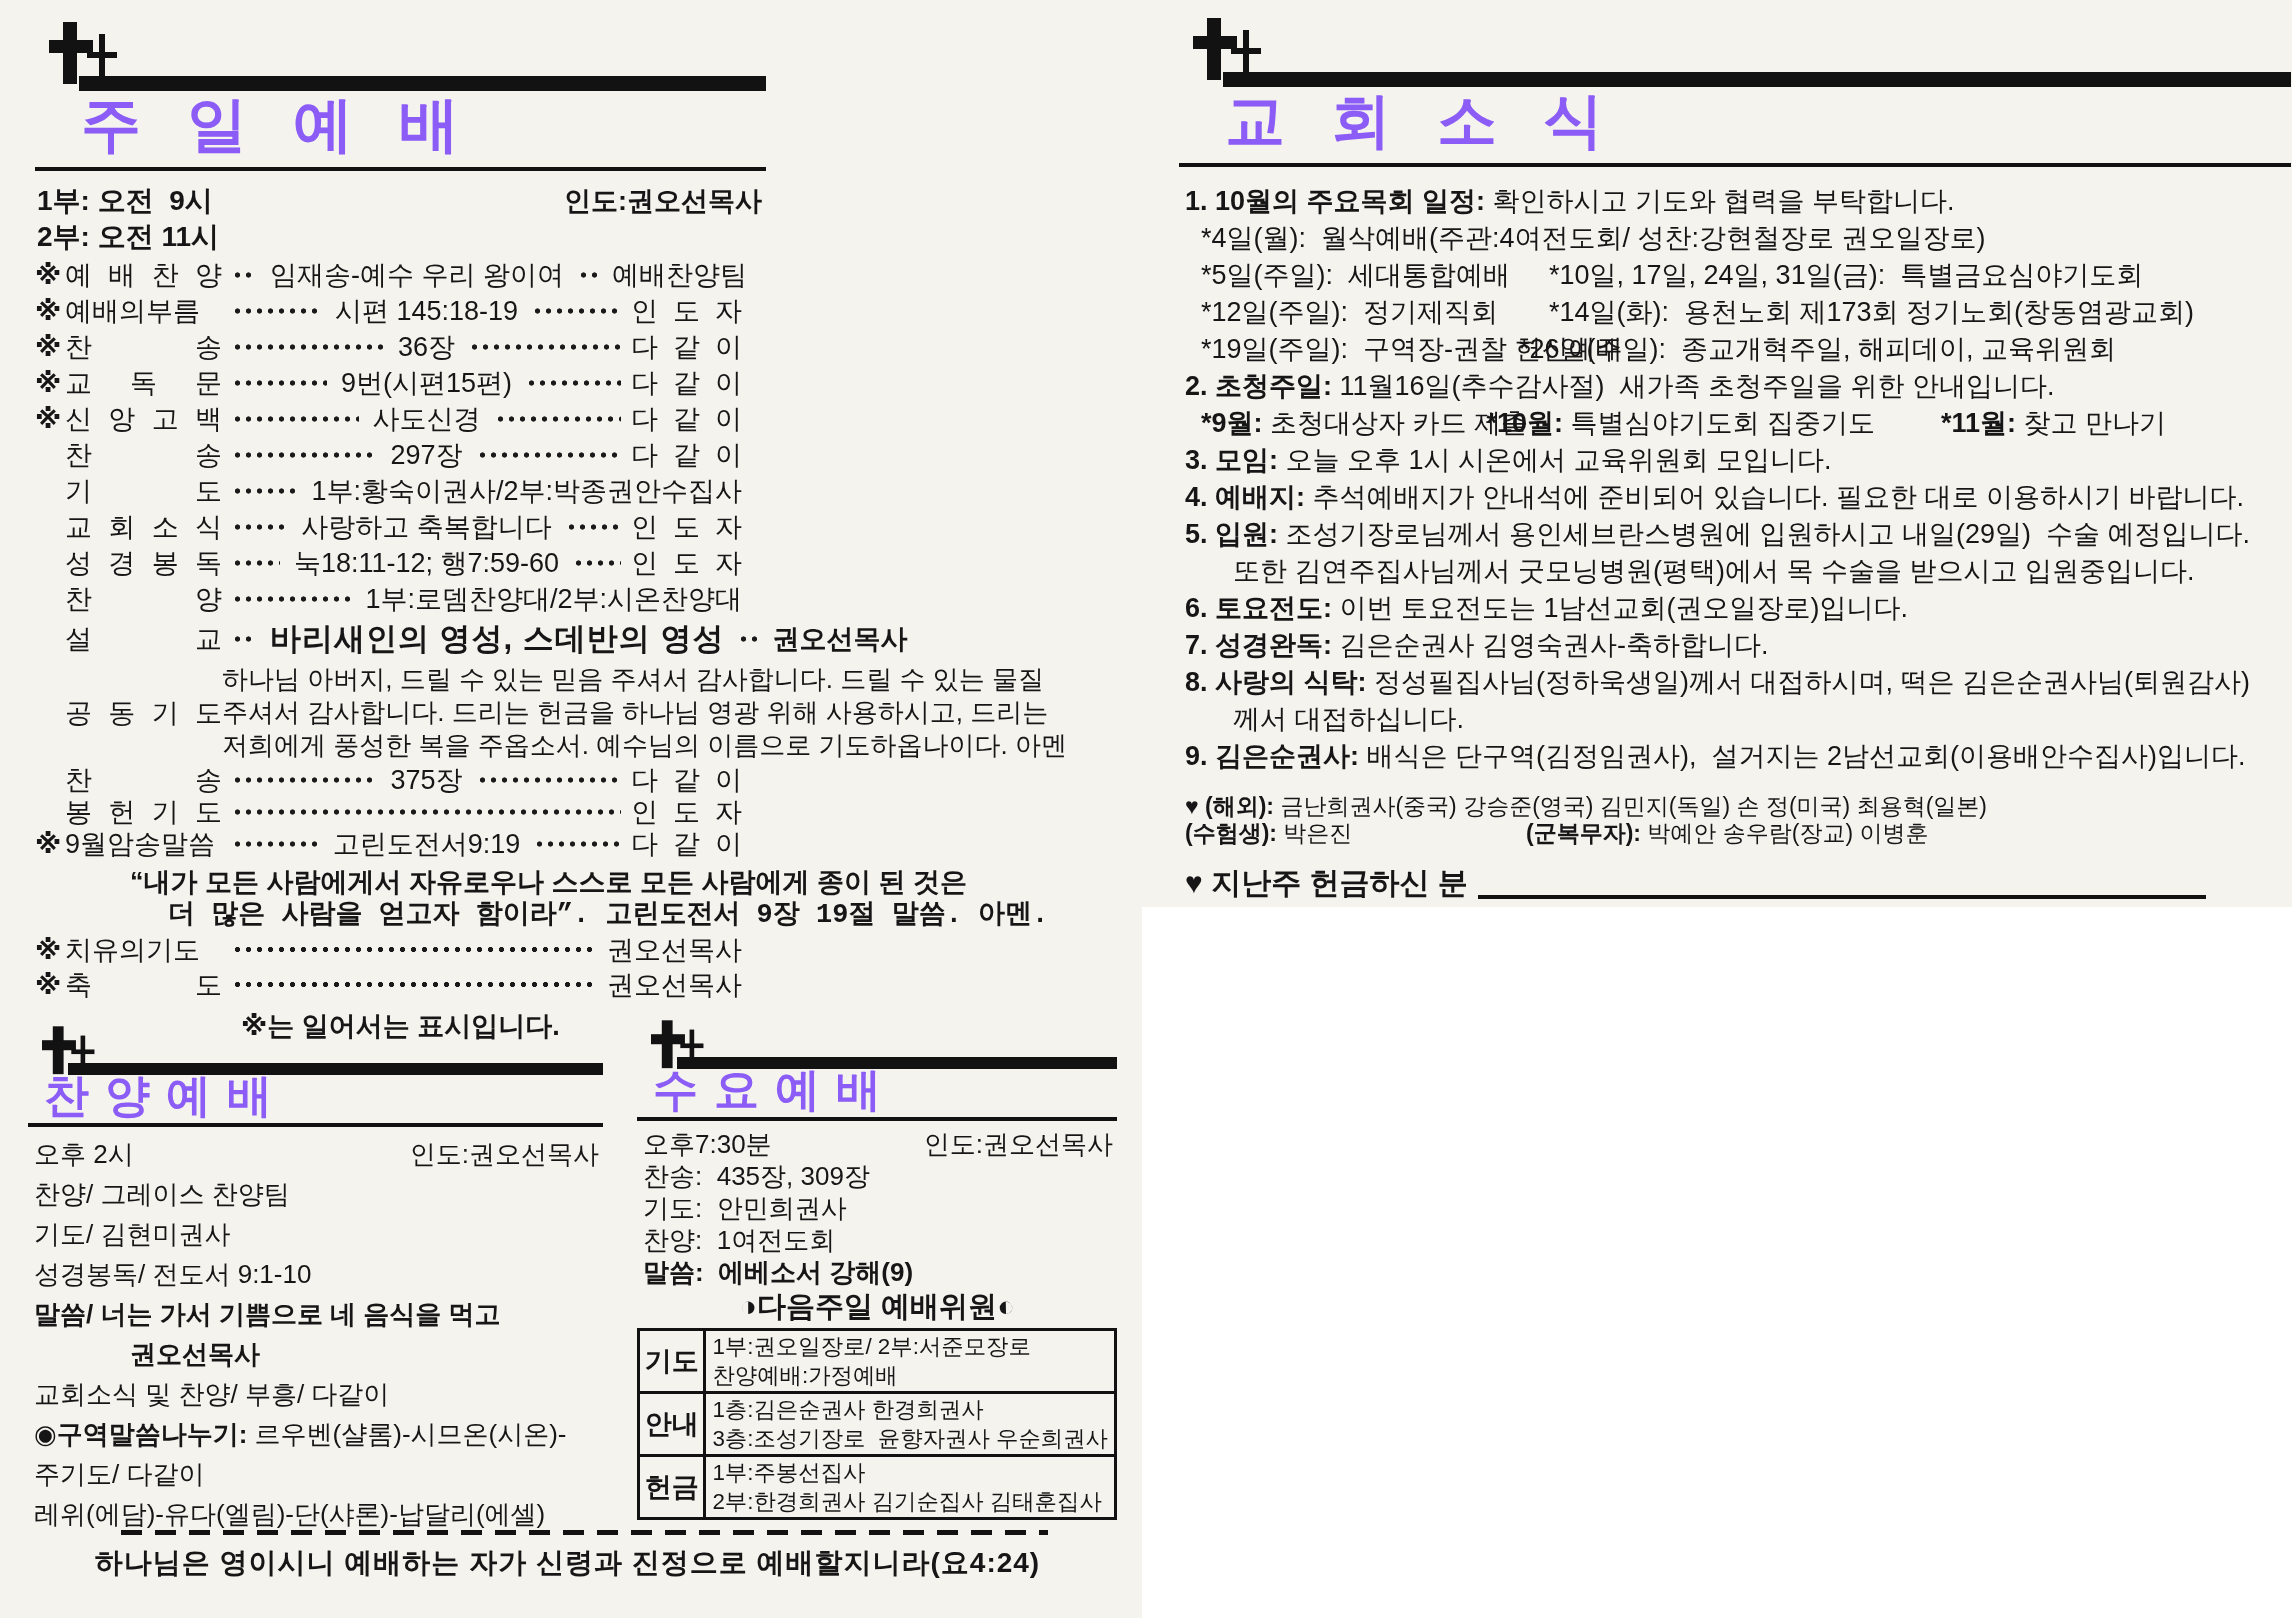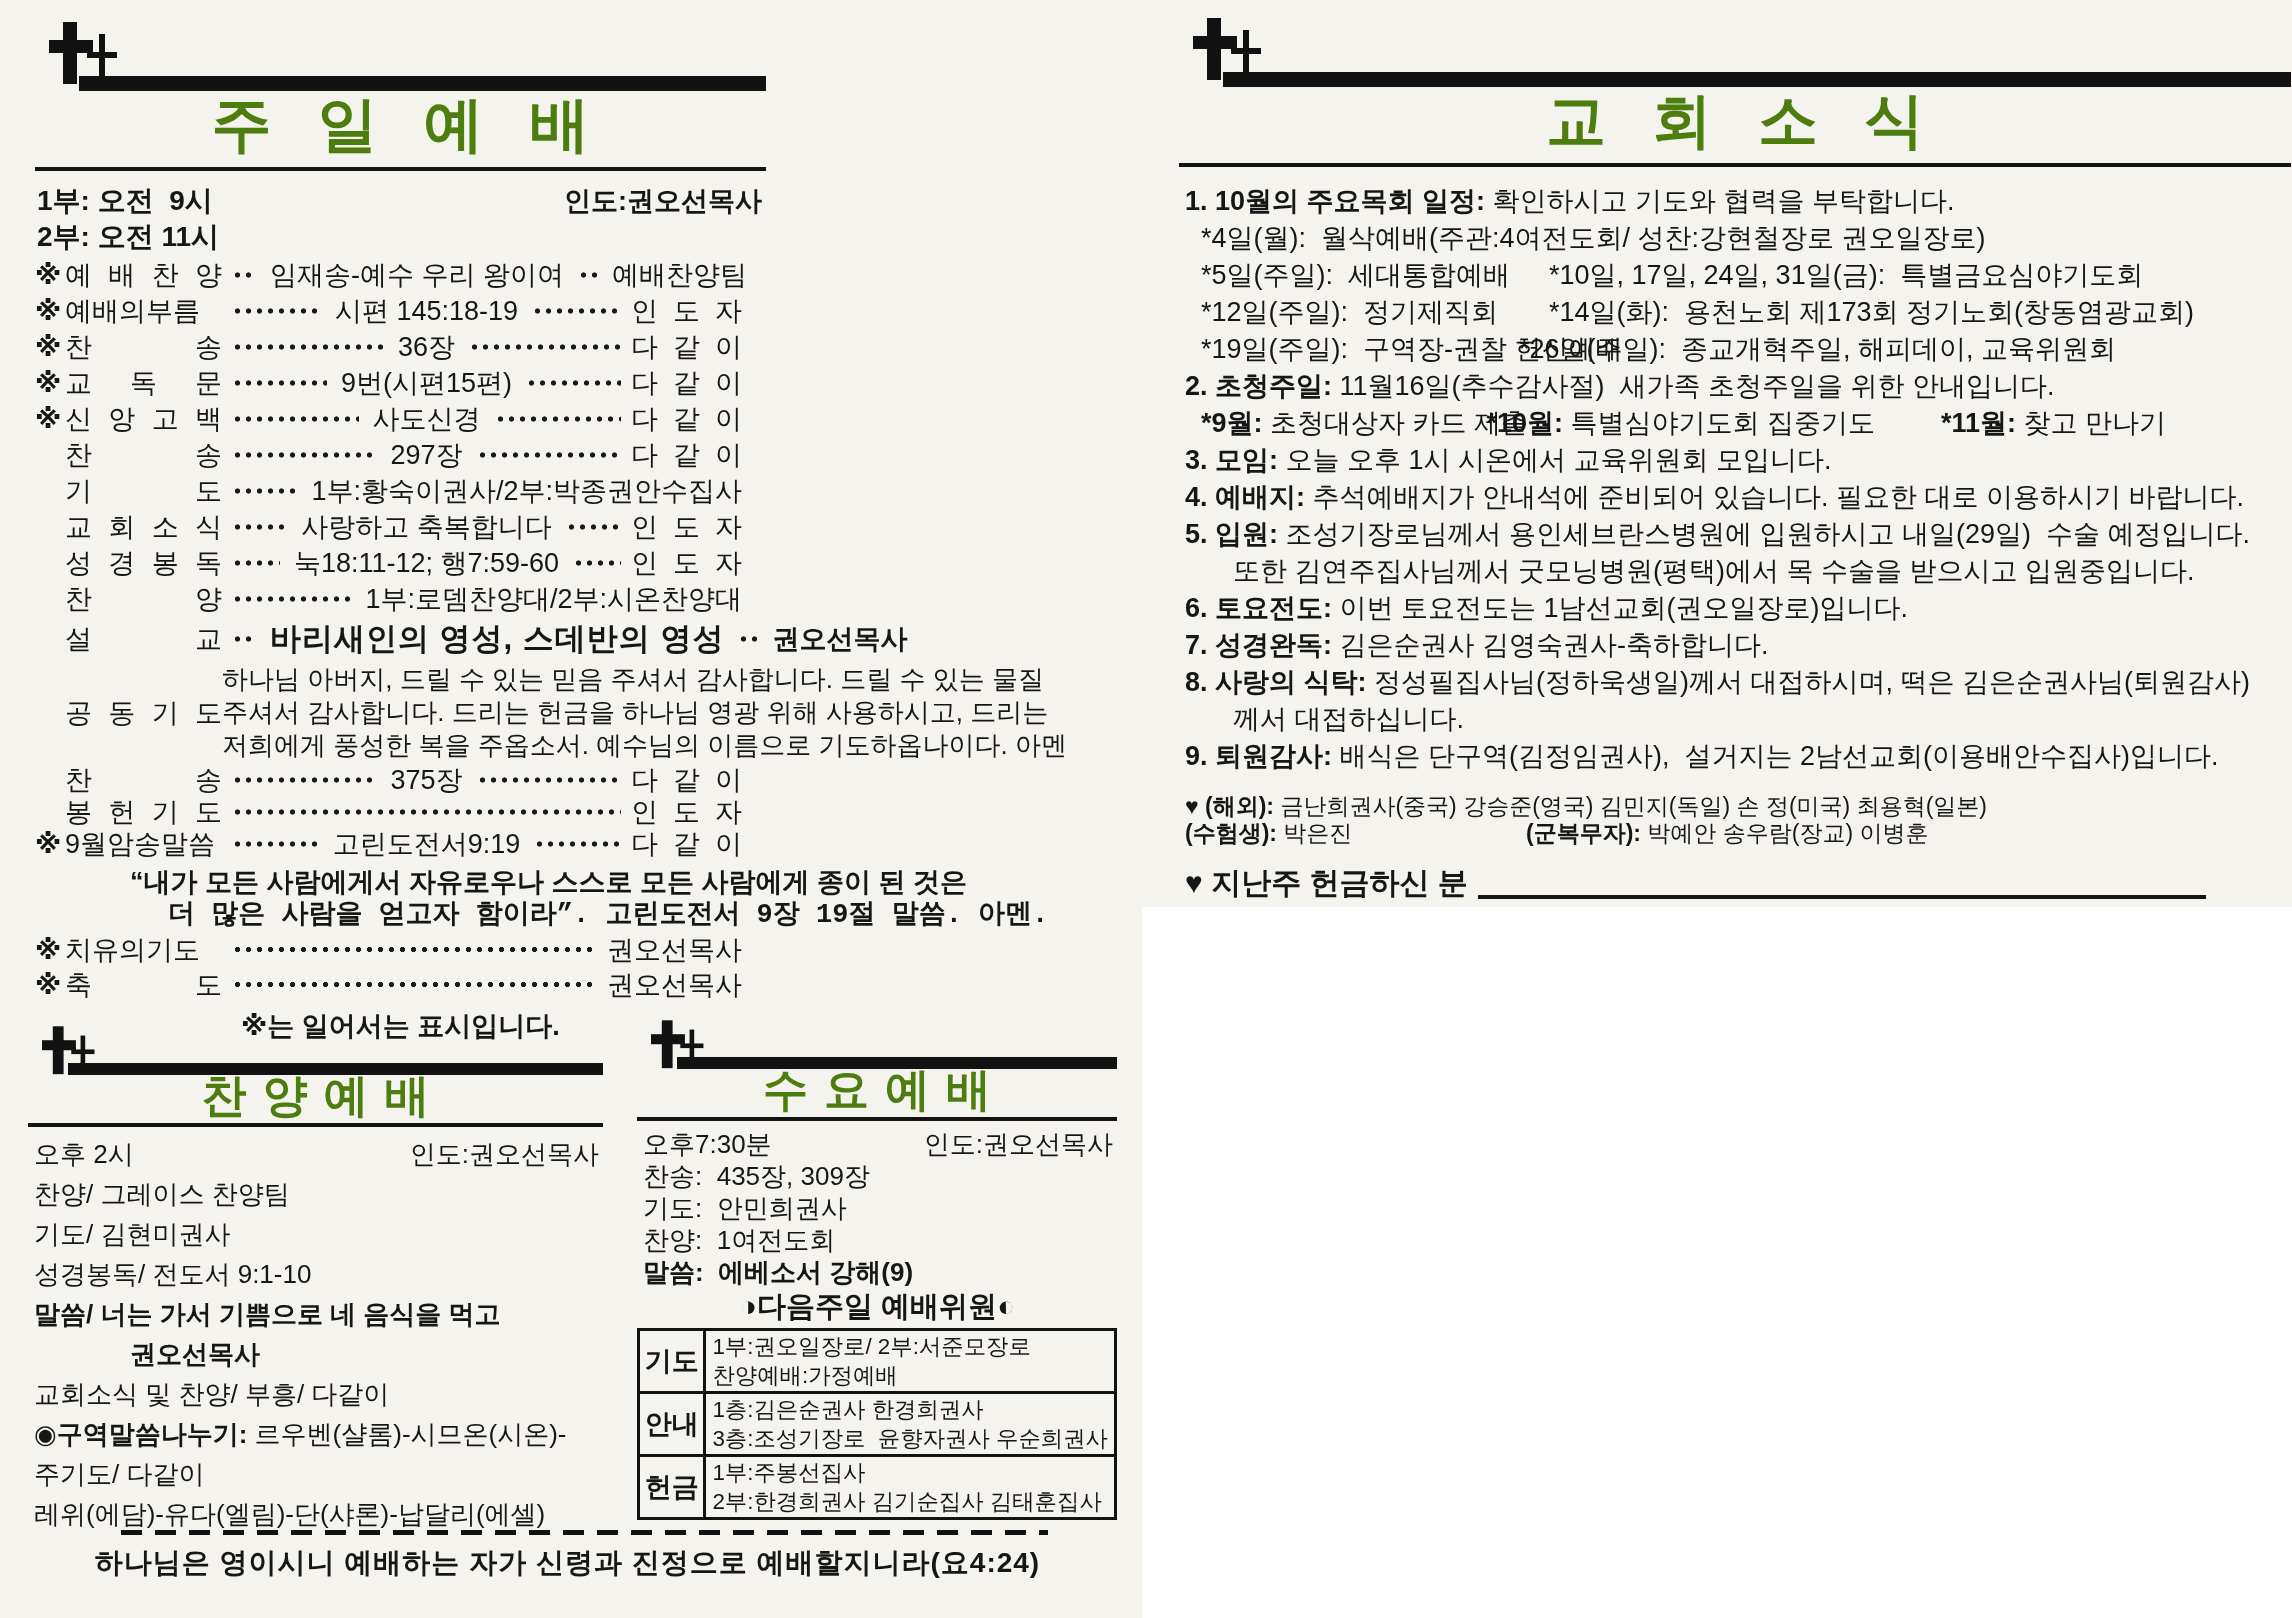--- a/index.html
+++ b/index.html
@@ -12,21 +12,21 @@
   .sec{position:absolute;}
   
   .sec-head{position:relative;}
   .sec-head.big{height:157px;}
   .sec-head.small{height:103px;}
   .cross{position:absolute;left:14px;top:0;}
   .cross svg{display:block;}
   .bar{position:absolute;background:#121212;right:0;}
   .big .bar{left:44px;top:58px;height:15px;}
   .small .bar{left:40px;top:40px;height:12px;}
-  .sec-title{position:absolute;left:0;right:0;text-align:center;font-weight:700;color:#4d7c0f;}
+  .sec-title{position:absolute;left:0;right:0;text-align:left;font-weight:700;color:#8b5cf6;}
   .big .sec-title{top:74px;font-size:60px;letter-spacing:46px;padding-left:46px;line-height:66px;}
   .small .sec-title{top:48px;font-size:45px;letter-spacing:16px;padding-left:16px;line-height:50px;}
   .rule{position:absolute;left:0;right:0;border-top:4px solid #121212;}
   .big .rule{top:149px;}
   .small .rule{top:100px;}
 
   
   #sec-sunday{left:35px;top:18px;width:731px;}
   .head-row{display:flex;align-items:flex-start;padding:8px 4px 2px 2px;justify-content:space-between;}
   .times div{font-weight:700;font-size:28px;line-height:36px;white-space:pre;}
@@ -355,21 +355,21 @@
       <div class="nline"><span class="b">2. </span><span class="b">초청주일:</span><span> 11월16일(추수감사절)  새가족 초청주일을 위한 안내입니다.</span></div>
       <div class="nline sub"><span class="b">*9월:</span><span style="display: inline-block; width: 224px;"> 초청대상자 카드 제출</span><span class="b">*10월:</span><span style="display: inline-block; width: 378px;"> 특별심야기도회 집중기도</span><span class="b">*11월:</span><span> 찾고 만나기</span></div>
       <div class="nline"><span class="b">3. </span><span class="b">모임:</span><span> 오늘 오후 1시 시온에서 교육위원회 모입니다.</span></div>
       <div class="nline"><span class="b">4. </span><span class="b">예배지:</span><span> 추석예배지가 안내석에 준비되어 있습니다. 필요한 대로 이용하시기 바랍니다.</span></div>
       <div class="nline"><span class="b">5. </span><span class="b">입원:</span><span> 조성기장로님께서 용인세브란스병원에 입원하시고 내일(29일)  수술 예정입니다.</span></div>
       <div class="nline cont"><span>또한 김연주집사님께서 굿모닝병원(평택)에서 목 수술을 받으시고 입원중입니다.</span></div>
       <div class="nline"><span class="b">6. </span><span class="b">토요전도:</span><span> 이번 토요전도는 1남선교회(권오일장로)입니다.</span></div>
       <div class="nline"><span class="b">7. </span><span class="b">성경완독:</span><span> 김은순권사 김영숙권사-축하합니다.</span></div>
       <div class="nline"><span class="b">8. </span><span class="b">사랑의 식탁:</span><span> 정성필집사님(정하욱생일)께서 대접하시며, 떡은 김은순권사님(퇴원감사)</span></div>
       <div class="nline cont"><span>께서 대접하십니다.</span></div>
-      <div class="nline"><span class="b">9. </span><span class="b">퇴원감사:</span><span> 배식은 단구역(김정임권사),  설거지는 2남선교회(이용배안수집사)입니다.</span></div>
+      <div class="nline"><span class="b">9. </span><span class="b">김은순권사:</span><span> 배식은 단구역(김정임권사),  설거지는 2남선교회(이용배안수집사)입니다.</span></div>
     </div>
   <div class="hearts">
       <div class="nline small"><span class="b">♥ </span><span class="b">(해외):</span><span> 금난희권사(중국) 강승준(영국) 김민지(독일) 손 정(미국) 최용혁(일본)</span></div>
       <div class="nline small"><span class="b">(수험생):</span><span style="display: inline-block; width: 249px;"> 박은진</span><span class="b">(군복무자):</span><span> 박예안 송우람(장교) 이병훈</span></div>
     </div>
   <div class="giving">
     <span class="glabel">♥ 지난주 헌금하신 분</span>
     <span class="fill"></span>
   </div>
   <div class="truncated">중에 있는 이들에게 ①복의 근원이 되게 하옵시며(창:22) ②구하는 것마다 받게 하옵시며(요15:16) ③후손이 강성하게 하옵시며</div>

